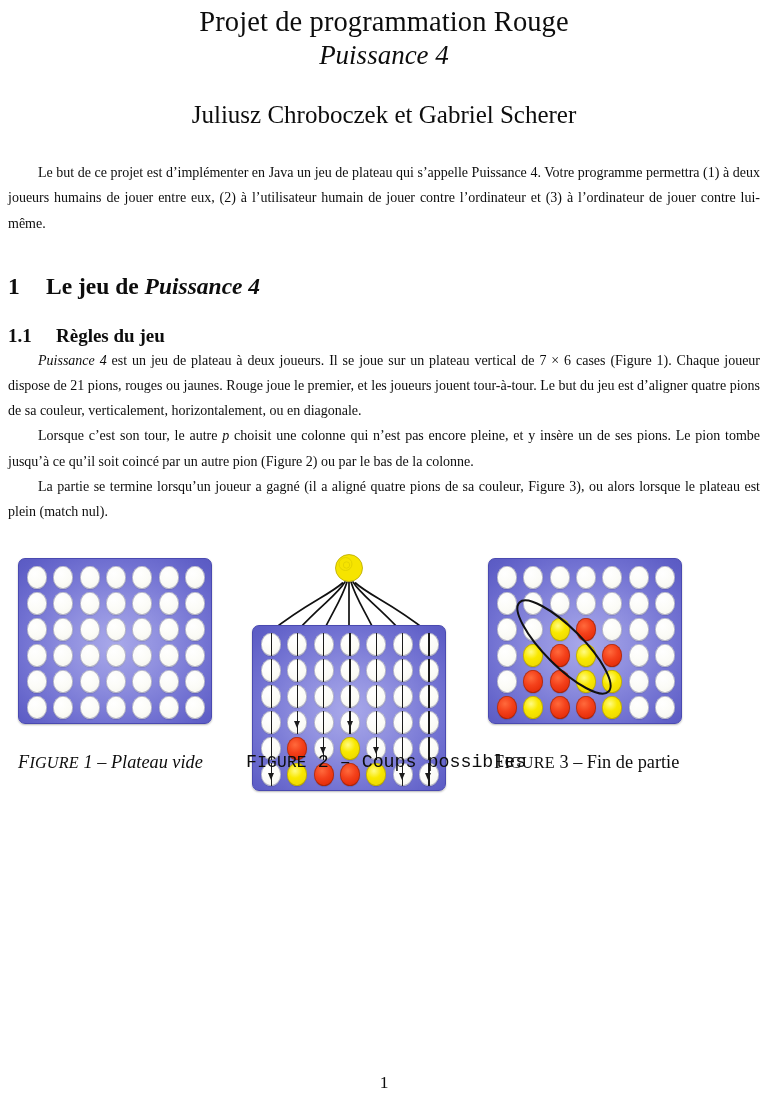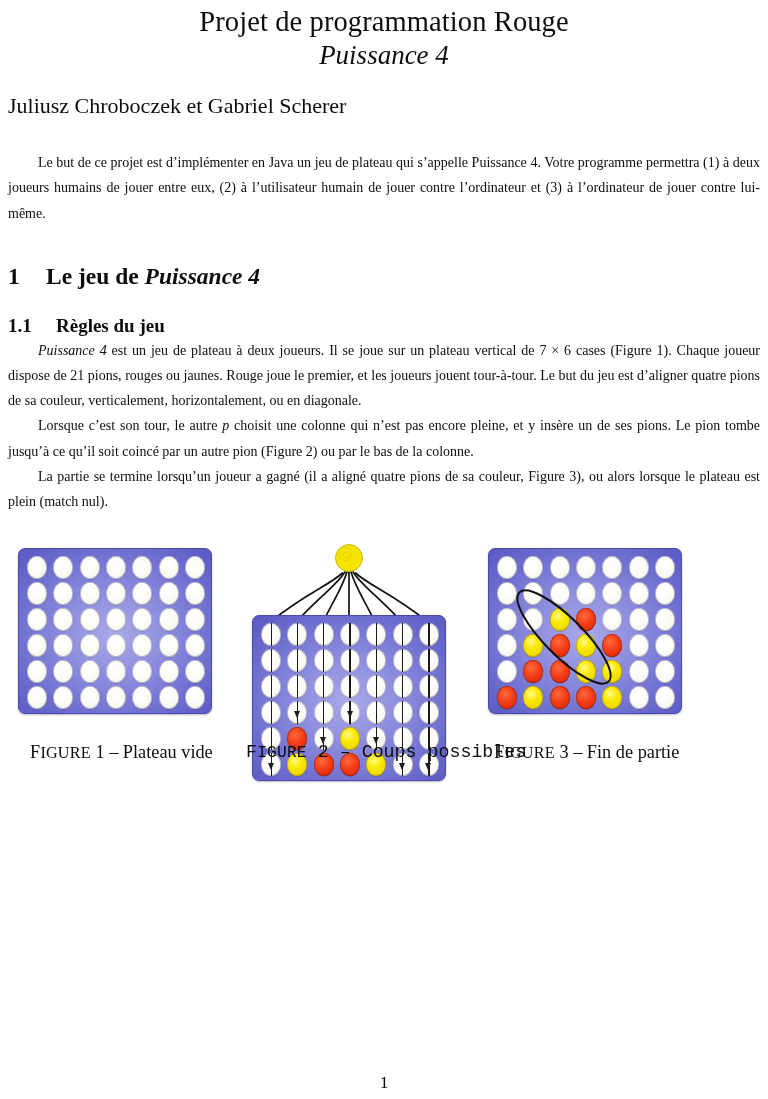--- a/index.html
+++ b/index.html
@@ -35,23 +35,23 @@
     letter-spacing: 0.1px;
   }
   .title-sub {
     text-align: center;
     font-size: 27px;
     font-style: italic;
     line-height: 1.12;
     margin: 2px 0 0 0;
   }
   .authors {
-    text-align: left;
-    font-size: 22px;
-    margin: 23px 0 0 0;
+    text-align: center;
+    font-size: 25px;
+    margin: 31px 0 0 0;
   }
   .version {
     text-align: center;
     font-size: 19.5px;
     margin: 23px 0 0 0;
   }
 
   
   p.body {
     font-size: 14px;
@@ -205,21 +205,21 @@
     pointer-events: none;
   }
 
   
   .caption {
     position: absolute;
     top: 206px;
     font-size: 18.3px;
     white-space: nowrap;
   }
-  .cap1 { left: 12px; }
+  .cap1 { left: 0; font-style: italic; }
   .cap2 { left: -6px; }
   .cap3 { left: 6px; }
   .scap {
     font-size: 16.2px;
     letter-spacing: 0.2px;
   }
   .scap .big { font-size: 18.3px; }
 
   
   .folio {

